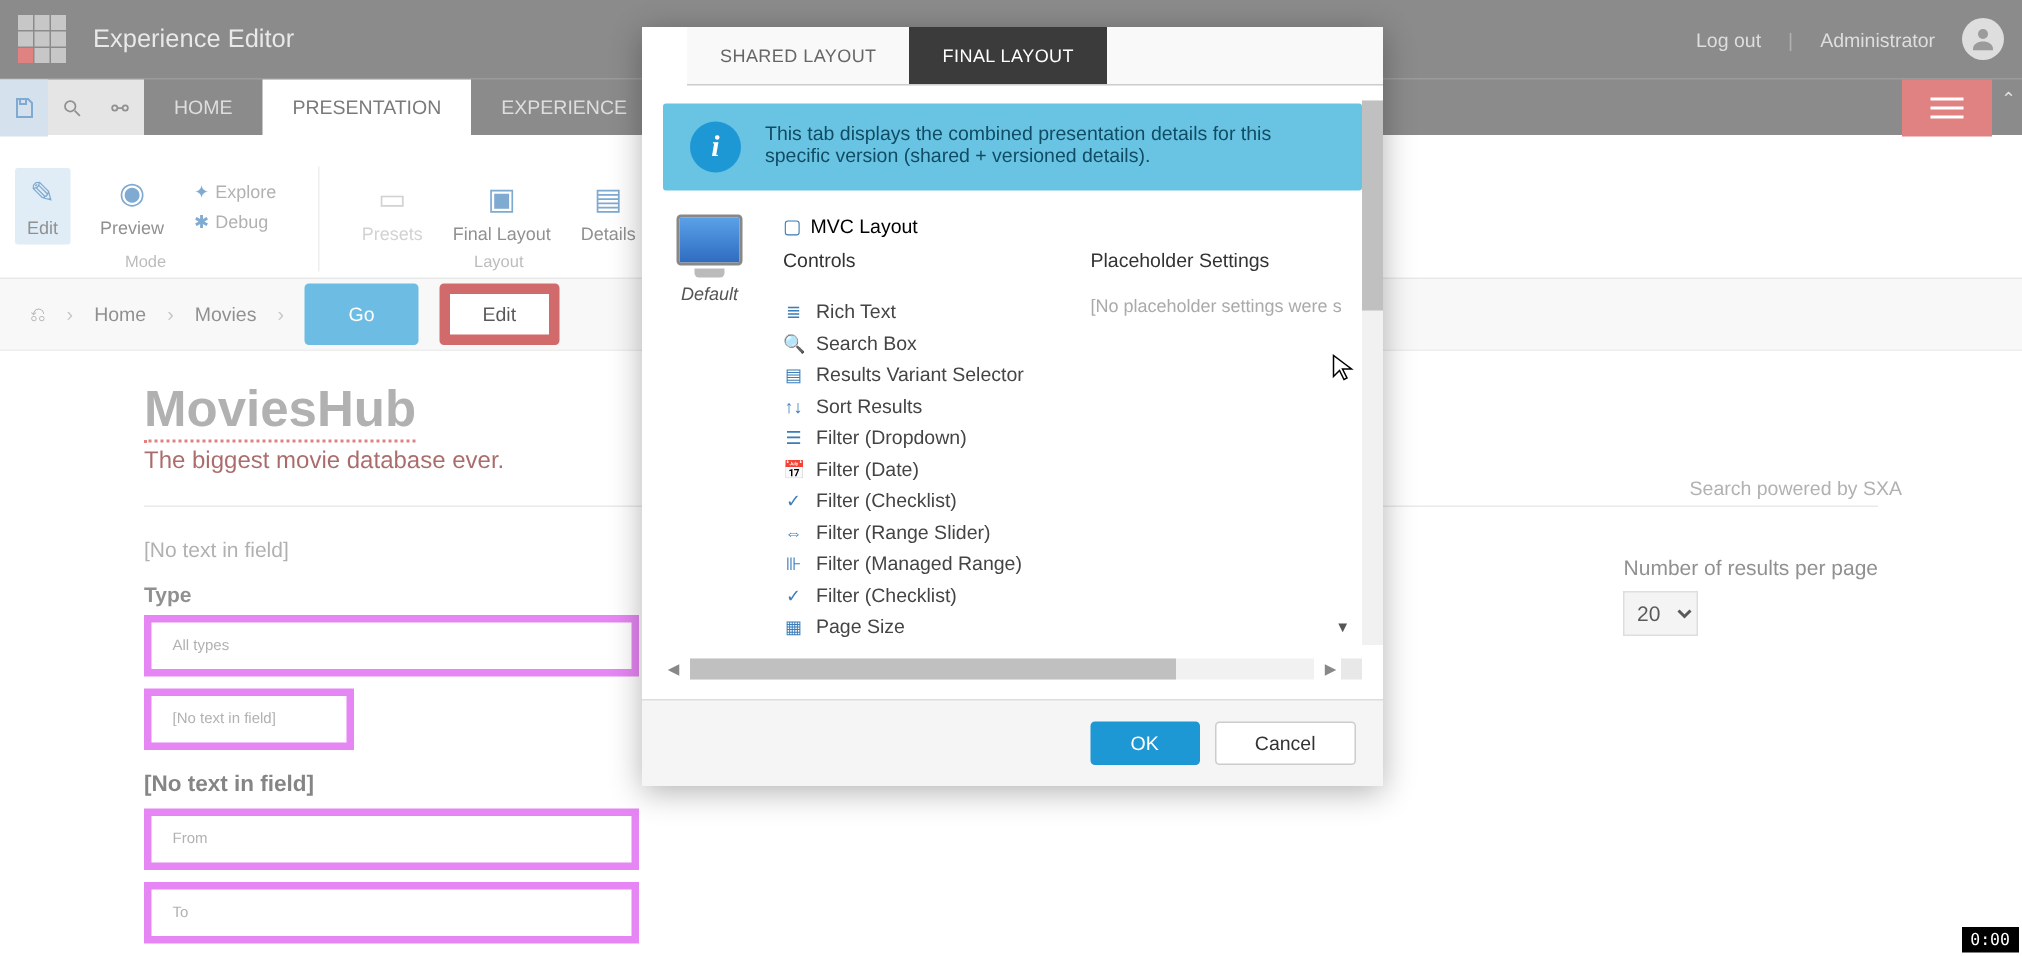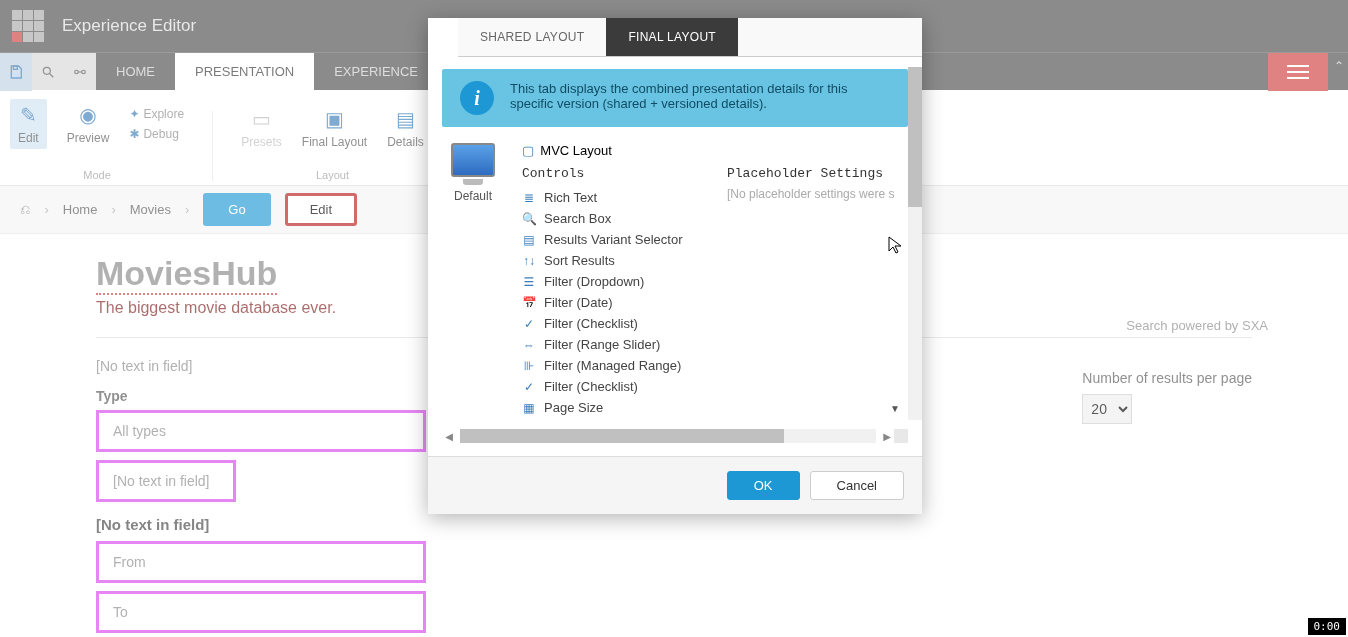--- a/index.html
+++ b/index.html
@@ -30,70 +30,70 @@
 
 
 .toolstrip { height: 96px; background:#fff; border-bottom:1px solid #ddd; display:flex; align-items:flex-end; padding: 8px 10px 4px; gap:28px; color:#555; font-size:12px; }
 .ts-group { display:flex; flex-direction:column; align-items:center; }
 .ts-row { display:flex; gap:20px; align-items:center; margin-bottom:4px; }
 .ts-item { display:flex; flex-direction:column; align-items:center; font-size:12px; color:#555; cursor:pointer; }
 .ts-item.active { background:#cfe3f2; padding:4px 8px; border-radius:2px; }
 .ts-icon { font-size:20px; color:#3b7db8; margin-bottom:4px; }
 .ts-small { display:flex; align-items:center; gap:4px; font-size:12px; color:#888; cursor:pointer;}
 .ts-small .ic { color:#3b7db8; }
-.ts-group-label { font-size:11px; color:#999; margin-top:16px; }
+.ts-group-label { font-size:11px; color:#999; margin-top:2px; }
 .ts-sep { width:1px; background:#e5e5e5; height:70px; }
 
 
 .breadcrumb-bar { height:48px; background:#f5f5f5; display:flex; align-items:center; padding:0 20px; gap:14px; font-size:13px; color:#555; border-bottom:1px solid #e5e5e5;}
 .bc-sep { color:#aaa; }
-.bc-btn { padding:6px 22px; border-radius:3px; border:3px solid #b91c1c; background:#fff; cursor:pointer; font-size:13px; }
+.bc-btn { padding:6px 22px; border-radius:3px; border:7px solid #b91c1c; background:#fff; cursor:pointer; font-size:13px; }
 .bc-btn.primary { background:#1e98d4; color:#fff; border-color:#1e98d4; }
 
 
 .canvas { padding: 20px 96px; color:#555; }
 .page-title { font-size:34px; font-weight:600; color:#888; border-bottom:2px dotted #d04040; display:inline-block; }
 .page-sub { font-size:16px; color:#7f1d1d; margin-top:4px; font-weight:400; }
 .hr { border-top:1px solid #ddd; margin:20px 0; }
 .form-row { display:flex; align-items:center; gap:14px; margin-bottom:12px;}
 .placeholder-hint { color:#888; font-size:14px; }
 .search-input { width:210px; height:34px; border:1px solid #ccc; padding:0 10px; font-size:14px; background:#fff; }
 .right-col { position:absolute; right:96px; top:370px; font-size:14px; color:#555;}
 .select-small { width:50px; height:30px; border:1px solid #ccc; margin-top:8px; font-size:14px; padding:0 4px;}
 .sxa-credit { position:absolute; right:80px; top:318px; font-size:13px; color:#888; }
 .field-label { font-weight:600; font-size:14px; margin:14px 0 6px; }
-.field-box { border:3px solid #d946ef; padding:10px 14px; font-size:14px; color:#888; width:330px; margin-bottom:8px; }
+.field-box { border:5px solid #d946ef; padding:10px 14px; font-size:10px; color:#888; width:330px; margin-bottom:8px; }
 .field-box.small { width:140px;}
 .section-label { font-weight:600; font-size:15px; margin:14px 0 8px; color:#444;}
 
 
 .overlay { position:absolute; inset:0; background:rgba(255,255,255,0.35); }
 .modal { position:absolute; left:428px; top:18px; width:494px; background:#fff; box-shadow:0 4px 20px rgba(0,0,0,0.3); }
 .modal-header { background:#3b3b3b; color:#fff; padding:16px 22px 14px; position:relative;}
 .modal-title { font-size:19px; font-weight:500; }
 .modal-sub { font-size:13px; color:#ddd; margin-top:6px; }
 .modal-ctrls { position:absolute; right:14px; top:14px; display:flex; gap:18px; font-size:18px; color:#fff; }
 .modal-ctrls span { cursor:pointer; display:inline-flex; width:20px; height:20px; align-items:center; justify-content:center;}
 .square-icon { width:14px; height:14px; border:2px solid #fff; }
 .modal-tabs { display:flex; border-bottom:1px solid #ccc; background:#f9f9f9;margin-left:30px; }
 .modal-tab { padding:12px 22px; font-size:12px; color:#666; cursor:pointer; letter-spacing:0.3px; }
 .modal-tab.active { background:#3b3b3b; color:#fff; }
 .modal-body { padding:12px 14px; position:relative; }
 .info-banner { background:#69c3e2; color:#104d64; display:flex; padding:12px 18px; gap:16px; font-size:13px; align-items:flex-start; border-radius:2px; }
 .info-icon { width:34px; height:34px; background:#1e98d4; border-radius:50%; color:#fff; font-style:italic; font-family: Georgia, serif; font-size:20px; display:flex; align-items:center; justify-content:center; flex-shrink:0; font-weight:bold; }
 .layout-area { display:flex; margin-top:16px; gap:18px; font-size:13px; }
-.device-col { width:62px; text-align:center; color:#555; }
+.device-col { width:62px; text-align:center; color:#555;font-style:italic; }
 .monitor { width:44px; height:34px; background:linear-gradient(#5aa1e8,#2f6cc0); border:2px solid #888; border-radius:3px; margin:0 auto 4px; position:relative;}
 .monitor::after { content:""; position:absolute; bottom:-10px; left:50%; transform:translateX(-50%); width:20px; height:6px; background:#bbb; border-radius:0 0 3px 3px;}
 .device-label { font-size:12px; margin-top:12px; }
 .layout-main { flex:1; }
 .layout-name { display:flex; align-items:center; gap:6px; margin-bottom:8px; }
 .layout-cols { display:flex; gap:24px; }
 .ctrl-col { flex:1; }
-.col-head { font-size:13px; color:#333; margin-bottom:6px;font-family:Liberation Mono, monospace; }
+.col-head { font-size:13px; color:#333; margin-bottom:16px; }
 .ph-empty { color:#aaa; font-size:12px; }
 .ctrl-item { display:flex; align-items:center; gap:8px; font-size:13px; color:#444; padding:3px 0; cursor:pointer;}
 .ctrl-item .ci { width:14px; color:#3b7db8; font-size:12px; flex-shrink:0; text-align:center; }
 .ctrl-item .ci.orange { color:#d08030; }
 .vscroll { position:absolute; right:0; top:10px; bottom:36px; width:14px; background:#f1f1f1; }
 .vthumb { position:absolute; top:0; width:100%; height:140px; background:#c0c0c0; }
 .hscroll { display:flex; align-items:center; margin-top:10px; height:16px;}
 .hscroll .arrow { width:14px; text-align:center; color:#888; font-size:10px; cursor:pointer;}
 .hscroll .track { flex:1; height:14px; background:#f1f1f1; margin:0 4px; position:relative;}
 .hscroll .thumb { position:absolute; left:0; width:78%; height:100%; background:#c0c0c0;}
@@ -116,20 +116,31 @@
       <span></span>
       <span></span>
     <span></span>
       <span></span>
       <span></span>
     <span class="red"></span>
       <span></span>
       <span></span>
   </div>
   <div class="app-title">Experience Editor</div>
+  <div class="topbar-right">
+    <span>Log out</span>
+    <span class="divider-pipe">|</span>
+    <span>Administrator</span>
+    <span class="user-avatar">
+      <svg width="20" height="20" viewBox="0 0 24 24" fill="#666">
+          <circle cx="12" cy="8" r="4"></circle>
+          <path d="M4 20c0-4 4-6 8-6s8 2 8 6v1H4z"></path>
+        </svg>
+    </span>
+  </div>
 </div>
 
 <div class="ribbon">
   <div class="ribbon-actions">
     <div class="ribbon-btn save">
       <svg width="16" height="16" viewBox="0 0 24 24" fill="none" stroke="#3b7db8" stroke-width="2">
           <path d="M5 3h11l4 4v14H5z"></path>
           <rect x="8" y="3" width="6" height="5"></rect>
         </svg>
     </div>

